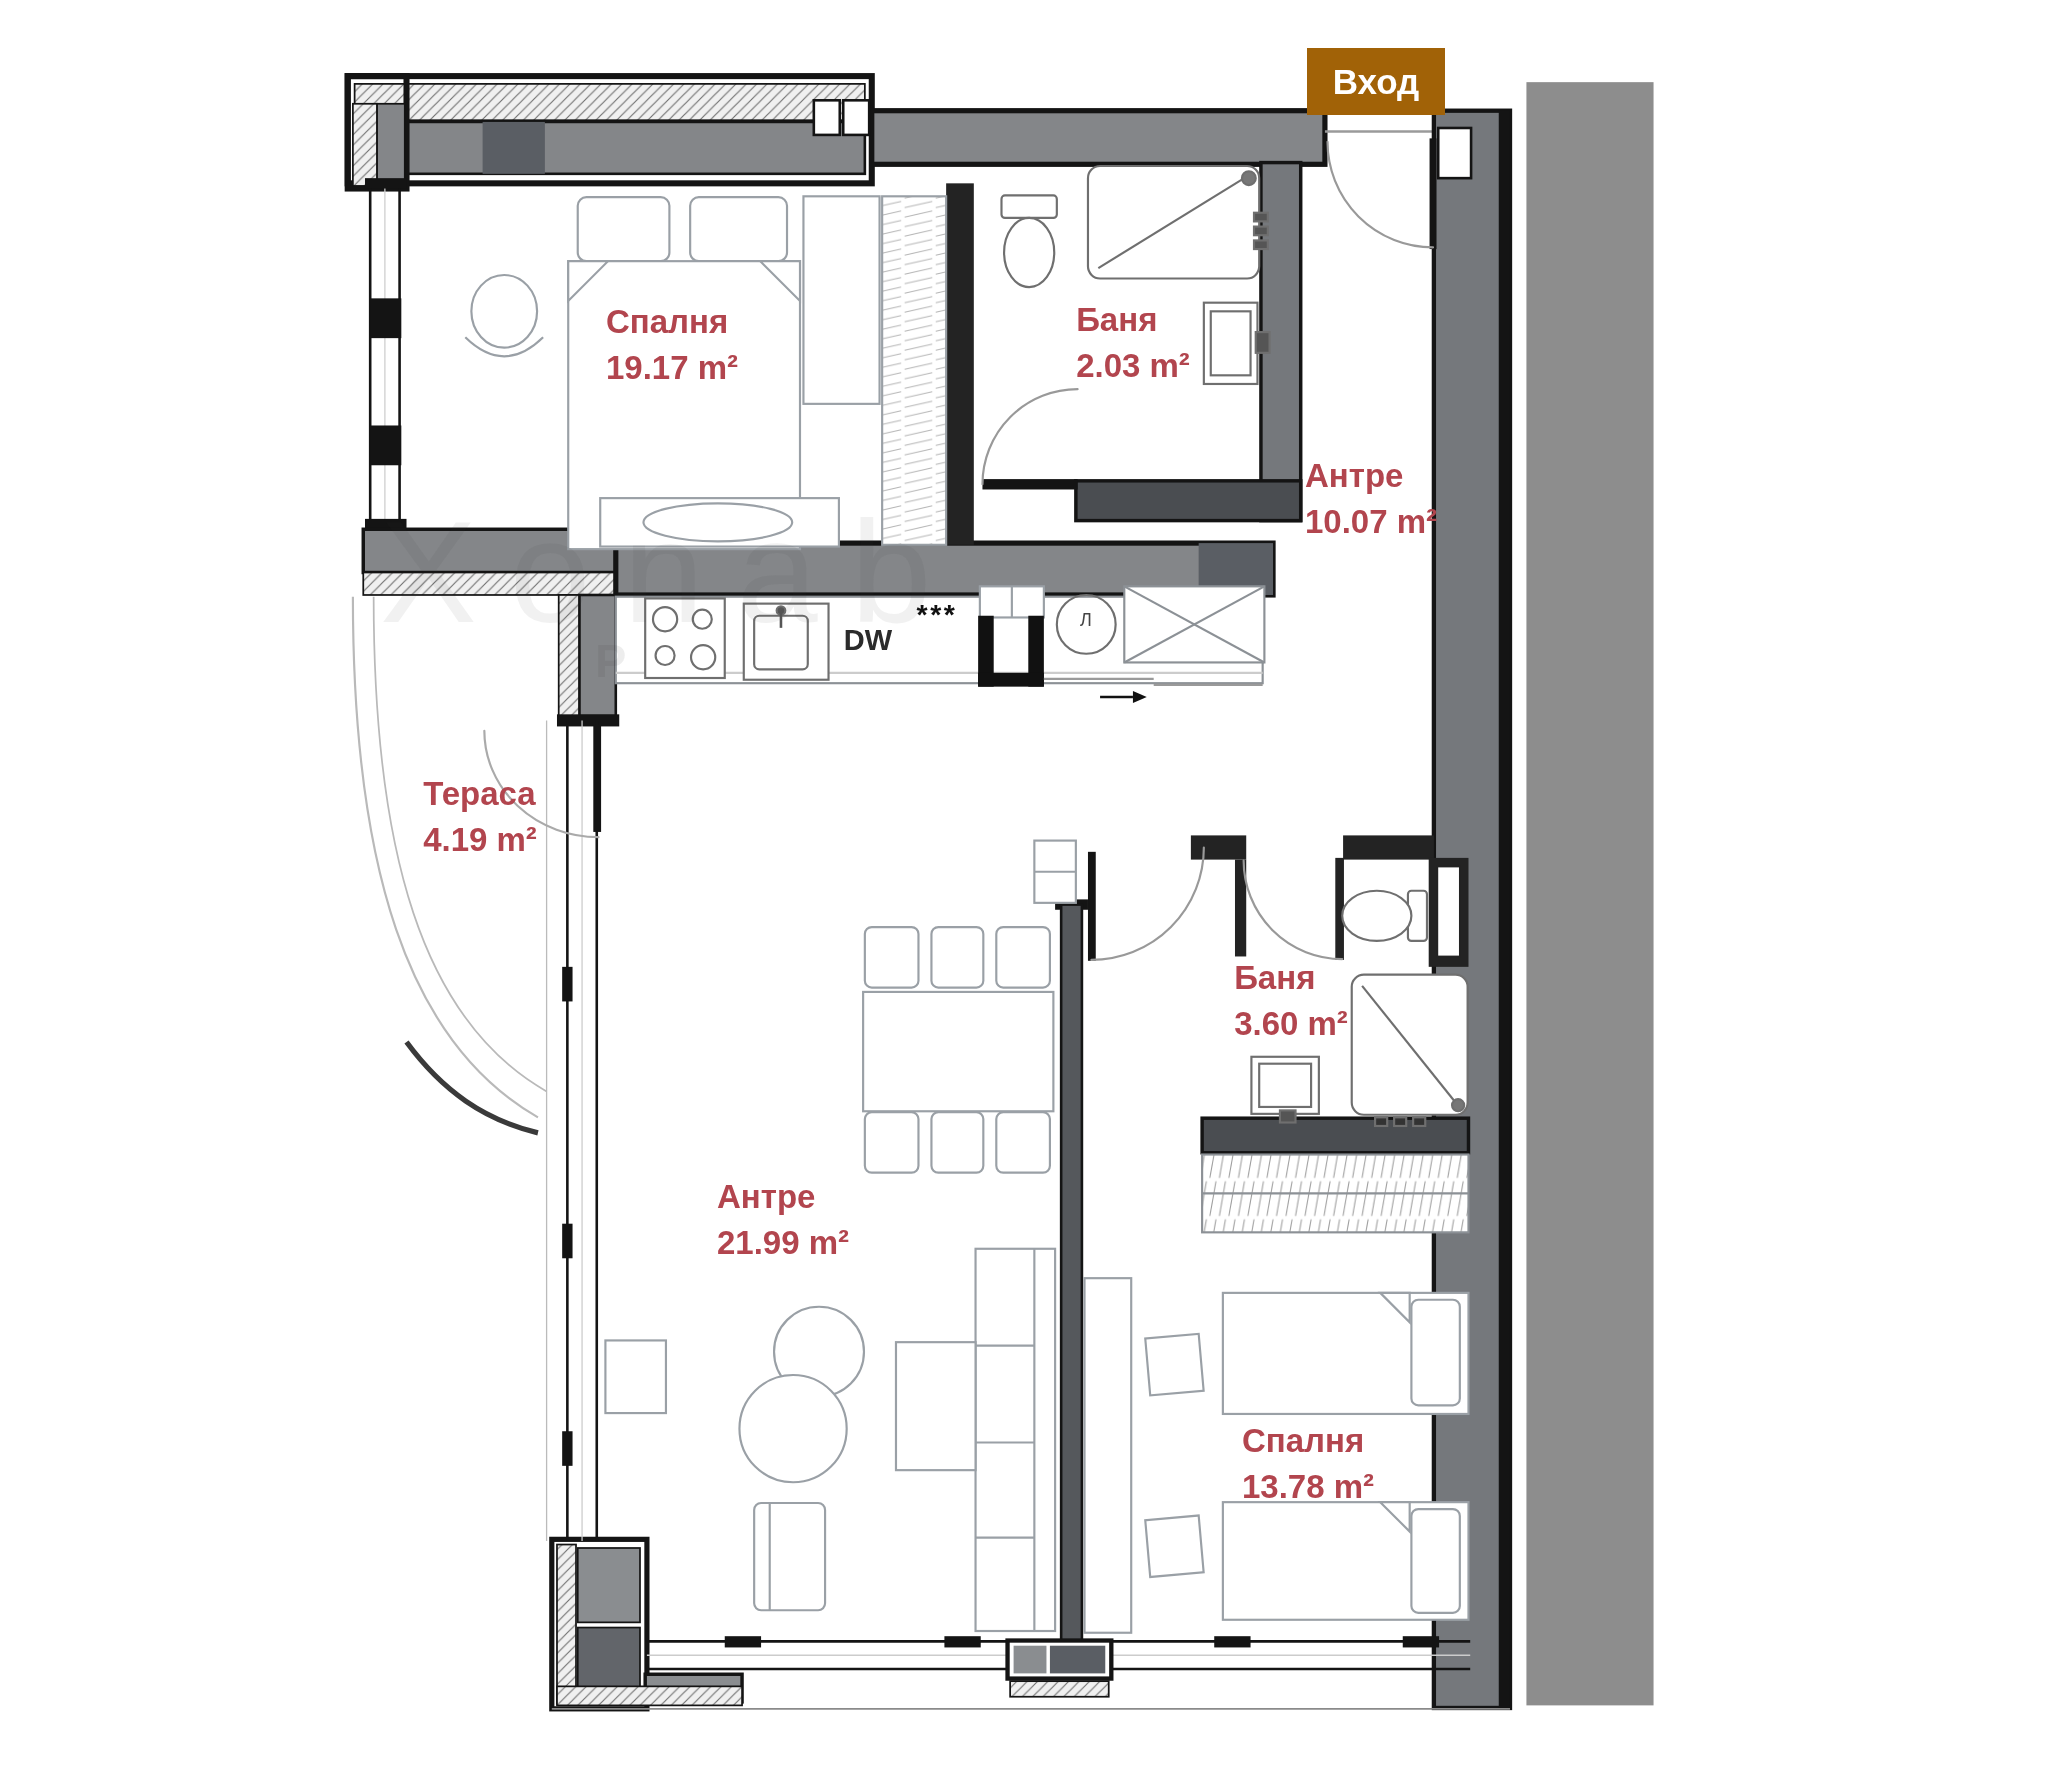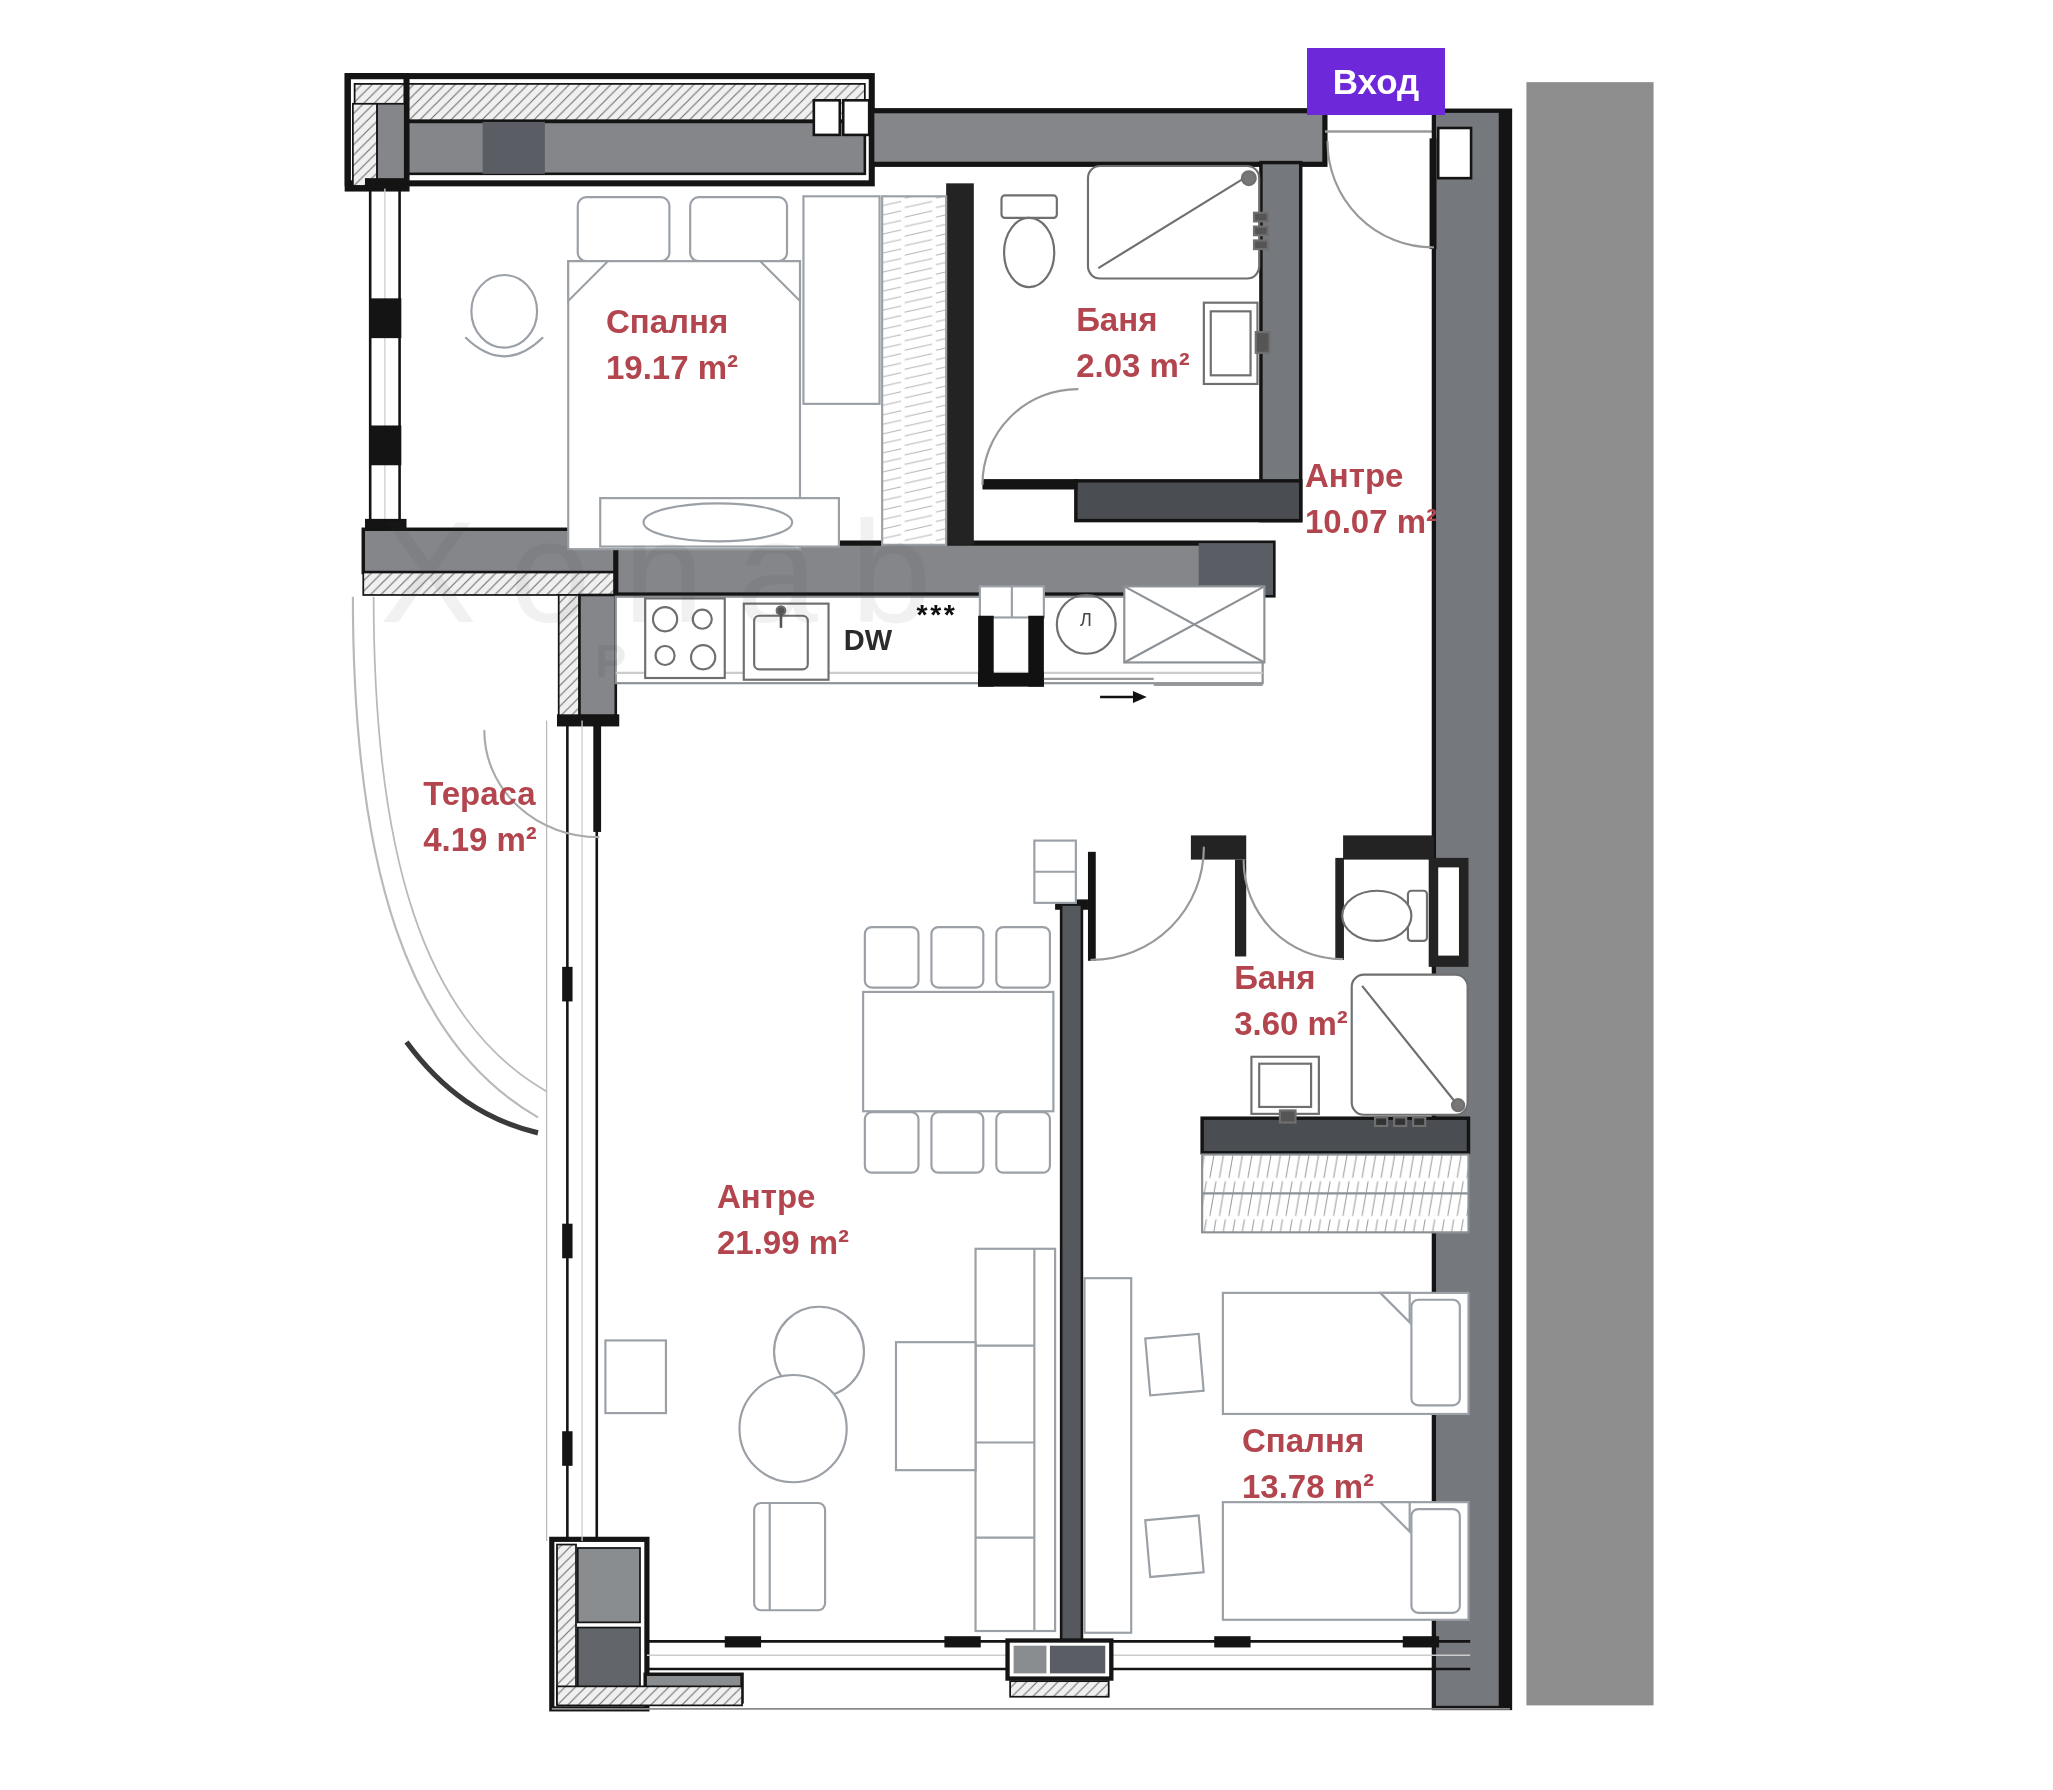--- a/index.html
+++ b/index.html
@@ -8,21 +8,21 @@
     font-family:"Liberation Sans", sans-serif;overflow:hidden;
   }
   #plan-svg{position:absolute;left:0;top:0;}
   .room-label{
     position:absolute;transform:translateX(-50%);
     color:#b2454e;font-weight:bold;font-size:33px;line-height:46px;
     text-align:left;white-space:nowrap;z-index:5;
   }
   .badge{
     position:absolute;left:1307px;top:48px;width:138px;height:67px;
-    background:#6d28d9;color:#ffffff;font-weight:bold;font-size:35px;
+    background:#a16207;color:#ffffff;font-weight:bold;font-size:35px;
     display:flex;align-items:center;justify-content:center;z-index:6;
   }
   .kitchen-note{
     position:absolute;transform:translateX(-50%);
     color:#2b2b2b;font-weight:bold;z-index:5;white-space:nowrap;
   }
   #dw-label{left:868px;top:624px;font-size:29px;}
   #stars-label{left:937px;top:598px;font-size:28.5px;letter-spacing:2.6px;color:#111;}
   #washer-label{left:1086px;top:610px;font-size:18px;color:#444;font-weight:normal;}
   .watermark{

